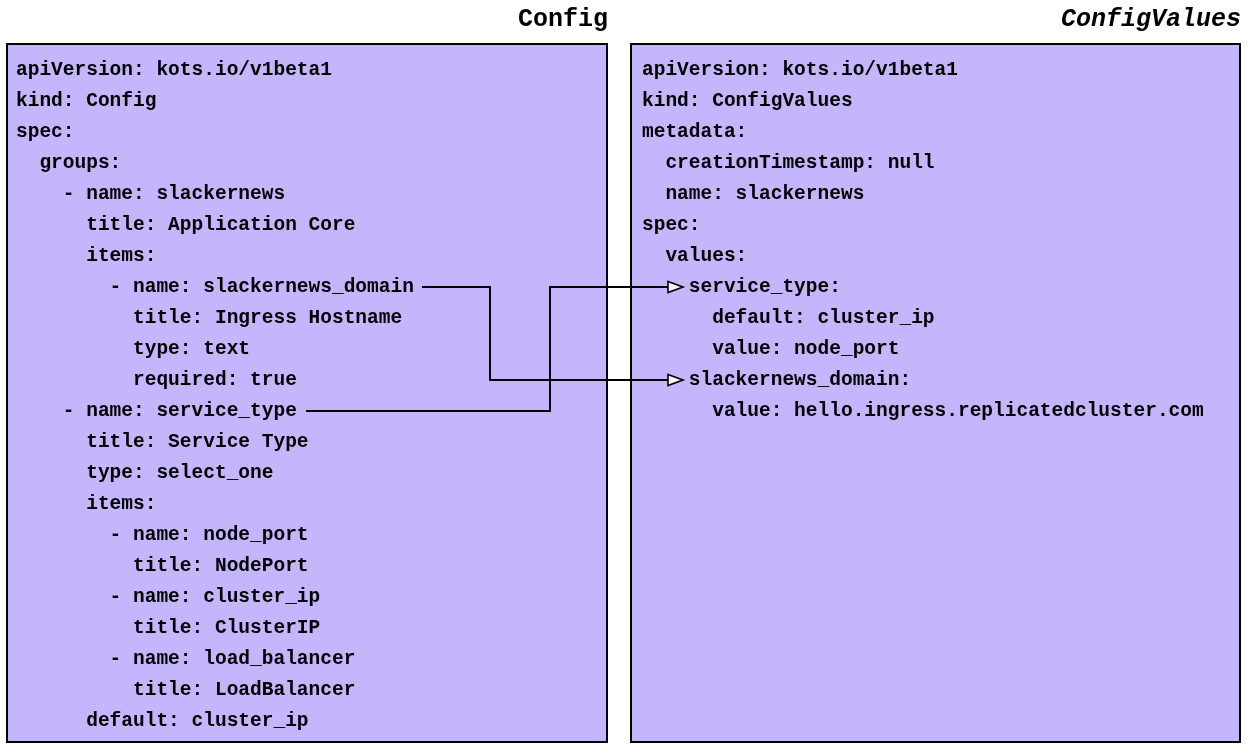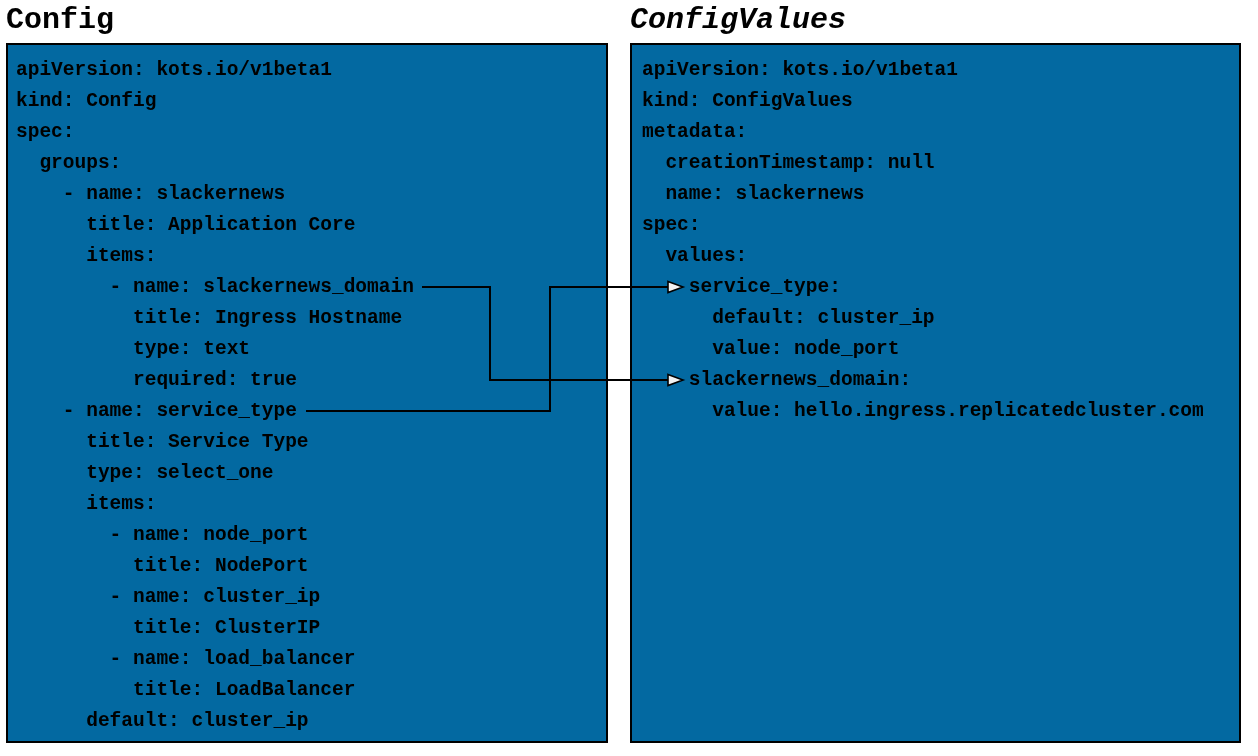--- a/index.html
+++ b/index.html
@@ -13,34 +13,34 @@
     height: 756px;
     background: #ffffff;
     overflow: hidden;
     font-family: "Liberation Mono", "DejaVu Sans Mono", monospace;
   }
   .panel-title {
     position: absolute;
     top: 4px;
     height: 32px;
     line-height: 32px;
-    text-align: left;
+    text-align: right;
     font-weight: bold;
-    font-size: 30px;
+    font-size: 25px;
     color: #000000;
     letter-spacing: 0;
   }
   #title-left  { left: 6px;   width: 602px; }
   #title-right { left: 630px; width: 611px; font-style: italic; }
   .panel {
     position: absolute;
     top: 43px;
     height: 700px;
     box-sizing: border-box;
-    background: #0369a1;
+    background: #c4b5fd;
     border: 2px solid #000000;
   }
   #panel-left  { left: 6px;   width: 602px; }
   #panel-right { left: 630px; width: 611px; }
   .panel pre {
     margin: 0;
     padding: 10px 0 0 8px;
     font-family: "Liberation Mono", "DejaVu Sans Mono", monospace;
     font-weight: bold;
     font-size: 19.5px;

